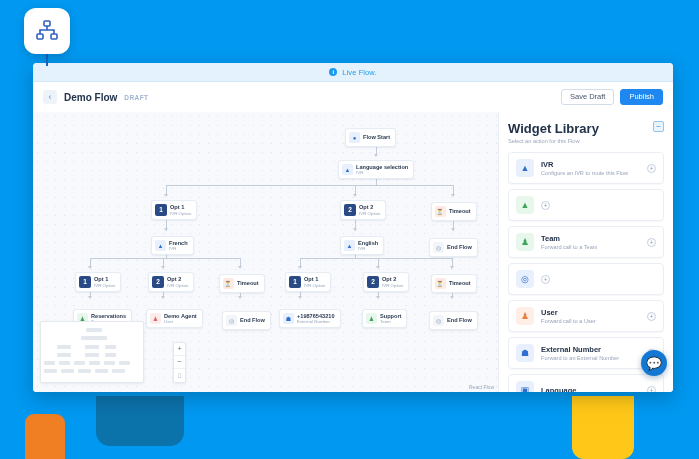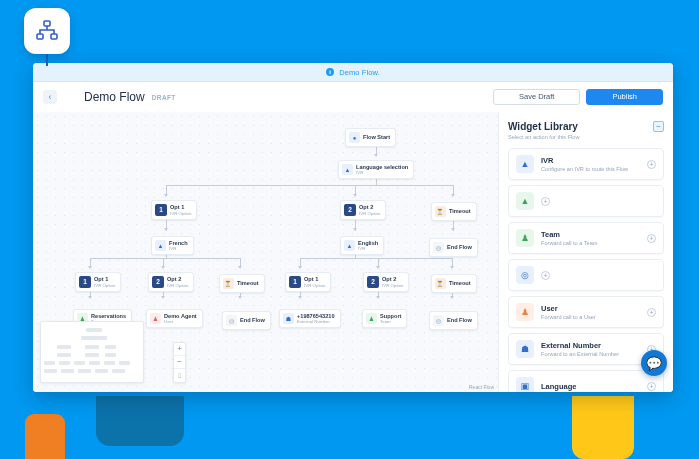--- a/index.html
+++ b/index.html
@@ -49,27 +49,27 @@
   
   #flow-header {
     height: 30px; display: flex; align-items: center; padding: 0 10px; flex: none;
     background: #ffffff;
   }
   #back-button {
     width: 14px; height: 14px; border-radius: 3px; background: #eef3f9;
     color: #5b8fd0; font-size: 9px; display: flex; align-items: center; justify-content: center;
     margin-right: 7px;
   }
-  #flow-title { font-size: 12px; font-weight: normal; color: #22324a; margin-left: 20px; }
+  #flow-title { font-size: 10px; font-weight: bold; color: #22324a; }
   #flow-status-badge {
     font-size: 6.5px; color: #9db3cf; margin-left: 7px; letter-spacing: .4px; font-weight: bold;
   }
   #header-actions { margin-left: auto; display: flex; gap: 6px; align-items: center; }
   .hdr-btn {
-    font-size: 7.5px; padding: 3px 25px; border-radius: 3px; line-height: 1;
+    font-size: 7.5px; padding: 3px 8px; border-radius: 3px; line-height: 1;
     display: flex; align-items: center;
   }
   #save-draft-button { background: #fff; color: #45556b; border: 1px solid #d3dce7; }
   #publish-button { background: #1e88f0; color: #fff; border: 1px solid #1e88f0; }
 
   
   #app-body { flex: 1; display: flex; position: relative; background: #f7f9fc; min-height: 0; }
 
   
   #flow-canvas { flex: 1; position: relative; overflow: hidden; background: #f7f9fc; }
@@ -136,21 +136,21 @@
   #react-flow-attribution {
     position: absolute; right: 4px; bottom: 2px; font-size: 5px; color: #9aa7b8;
   }
 
   
   #widget-library {
     width: 175px; flex: none; background: #ffffff; border-left: 1px solid #eaeef4;
     display: flex; flex-direction: column; padding: 9px 9px 0 9px; position: relative;
   }
   #wl-header-row { display: flex; align-items: flex-start; }
-  #wl-title { font-size: 10px; font-weight: bold; color: #22324a; }
+  #wl-title { font-size: 13px; font-weight: bold; color: #22324a; }
   #wl-subtitle { font-size: 5.6px; color: #9aa8bc; margin-top: 2px; }
   #wl-collapse-button {
     margin-left: auto; width: 11px; height: 11px; border: 1px solid #8fc5ef; border-radius: 2px;
     background: #eaf4fd; color: #3d8fd4; font-size: 8px; line-height: 9px; text-align: center;
   }
   #wl-list { margin-top: 8px; display: flex; flex-direction: column; gap: 5px; overflow: hidden; }
   .wl-item {
     background: #fff; border: 1px solid #eaeef4; border-radius: 4px;
     display: flex; align-items: center; gap: 7px; padding: 6px 7px; flex: none;
     box-shadow: 0 1px 1px rgba(20,40,80,.03);
@@ -187,21 +187,21 @@
     <rect x="2" y="15" width="6" height="5" rx="1" fill="none" stroke="#2f5fc4" stroke-width="1.6"></rect>
     <rect x="16" y="15" width="6" height="5" rx="1" fill="none" stroke="#2f5fc4" stroke-width="1.6"></rect>
     <path d="M12 7 v4 M5 15 v-4 h14 v4" fill="none" stroke="#2f5fc4" stroke-width="1.6"></path>
   </svg>
 </div>
 
 <div id="app-window">
 
   <div id="draft-banner">
     <span id="banner-info-icon">i</span>
-    <span id="banner-live-link">Demo Flow.</span>
+    <span id="banner-live-link">Live Flow.</span>
   </div>
 
   <div id="flow-header">
     <div id="back-button">
       <span>‹</span>
     </div>
     <span id="flow-title">Demo Flow</span>
     <span id="flow-status-badge">DRAFT</span>
     <div id="header-actions">
       <div class="hdr-btn" id="save-draft-button">Save Draft</div>

